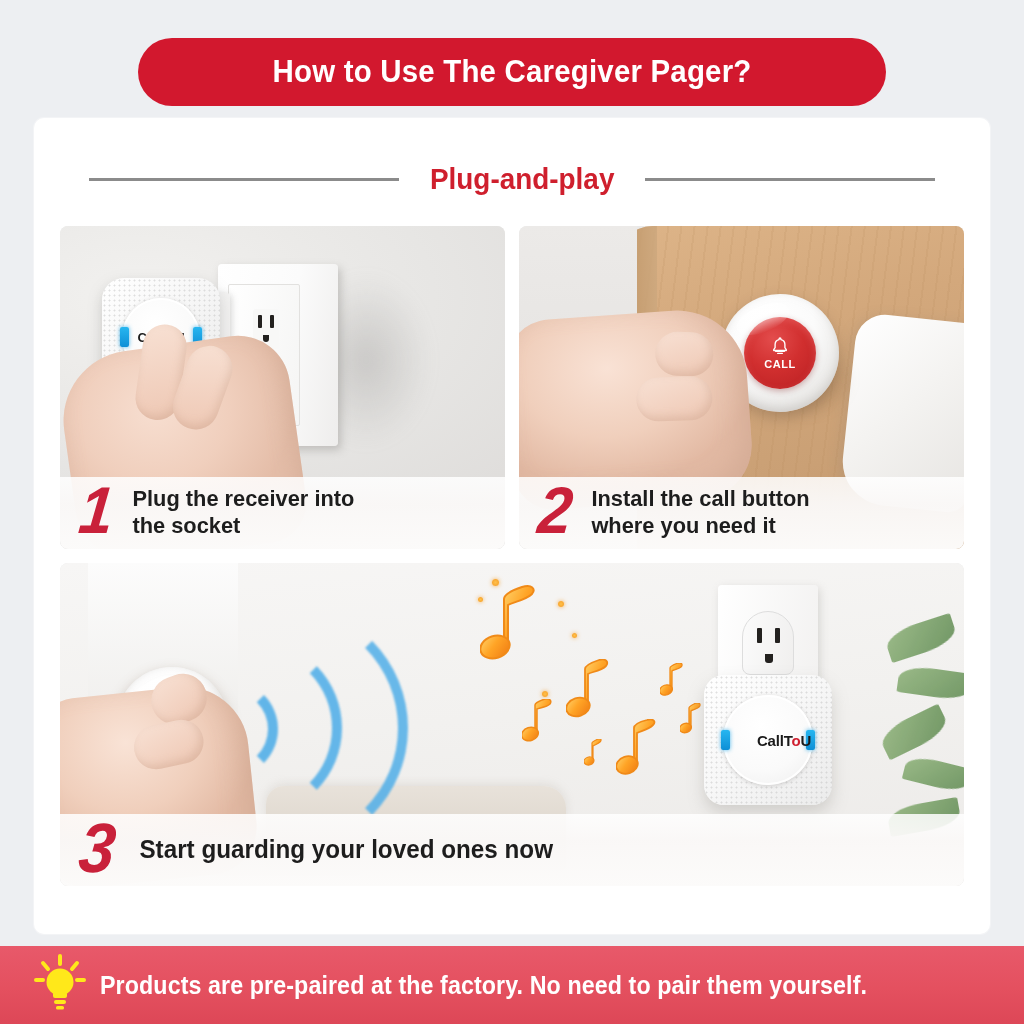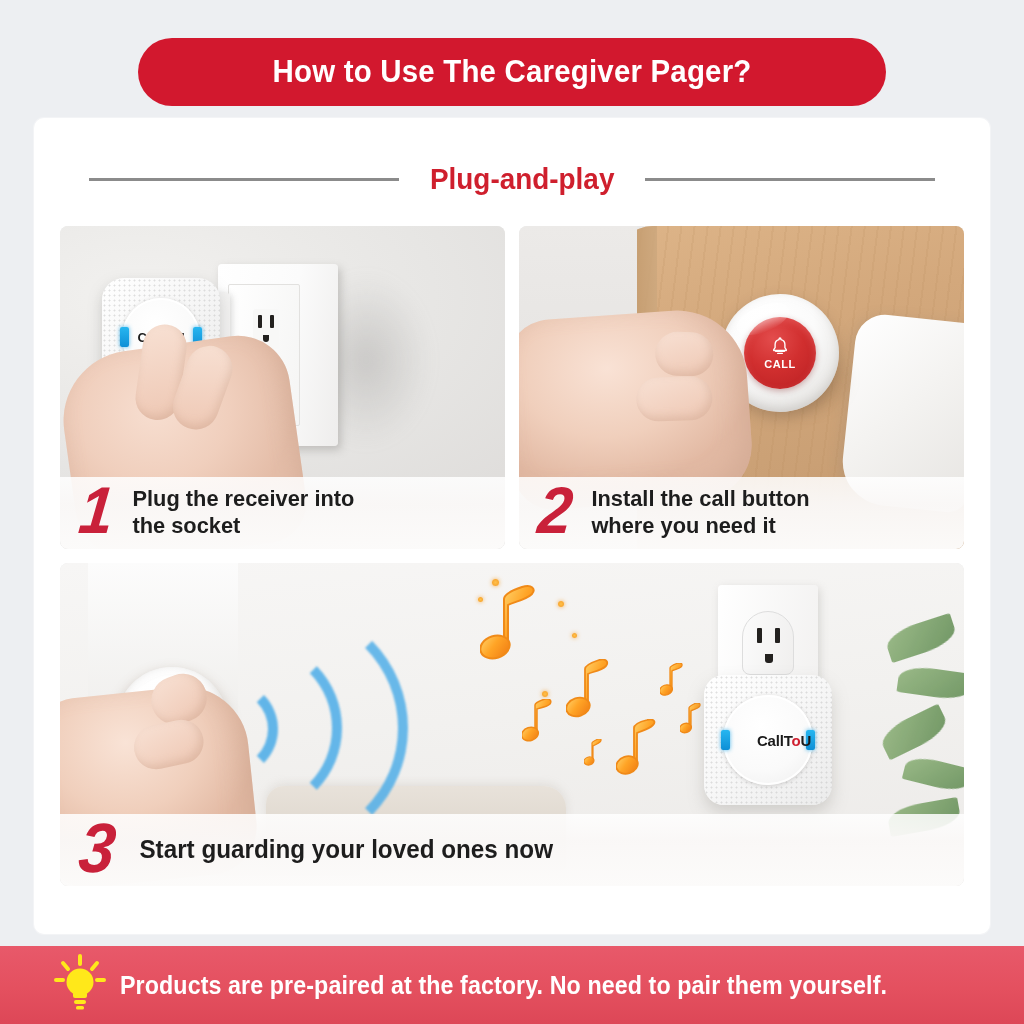--- a/index.html
+++ b/index.html
@@ -327,21 +327,21 @@
     box-shadow:inset -8px -12px 26px rgba(198,158,136,.45);
   }
   .callbtn.c3{ left:56px; top:104px; width:112px; height:112px; }
   .callbtn.c3 .callbtn-red{ width:66px; height:66px; }
 
   
   #bottom-banner{
     position:absolute; left:0; bottom:0; width:1024px; height:78px;
     background:linear-gradient(180deg,#e8596a 0%,#e4505f 55%,#dd4757 100%);
     display:flex; align-items:center;
-    padding-left:54px;
+    padding-left:34px;
   }
   #bottom-banner .bulb{ margin-right:14px; flex:0 0 auto; }
   #bottom-banner .banner-text{
     color:#ffffff;
     font-size:25px;
     font-weight:bold;
     transform:scaleX(.93);
     transform-origin:left center;
     letter-spacing:.1px;
   }

